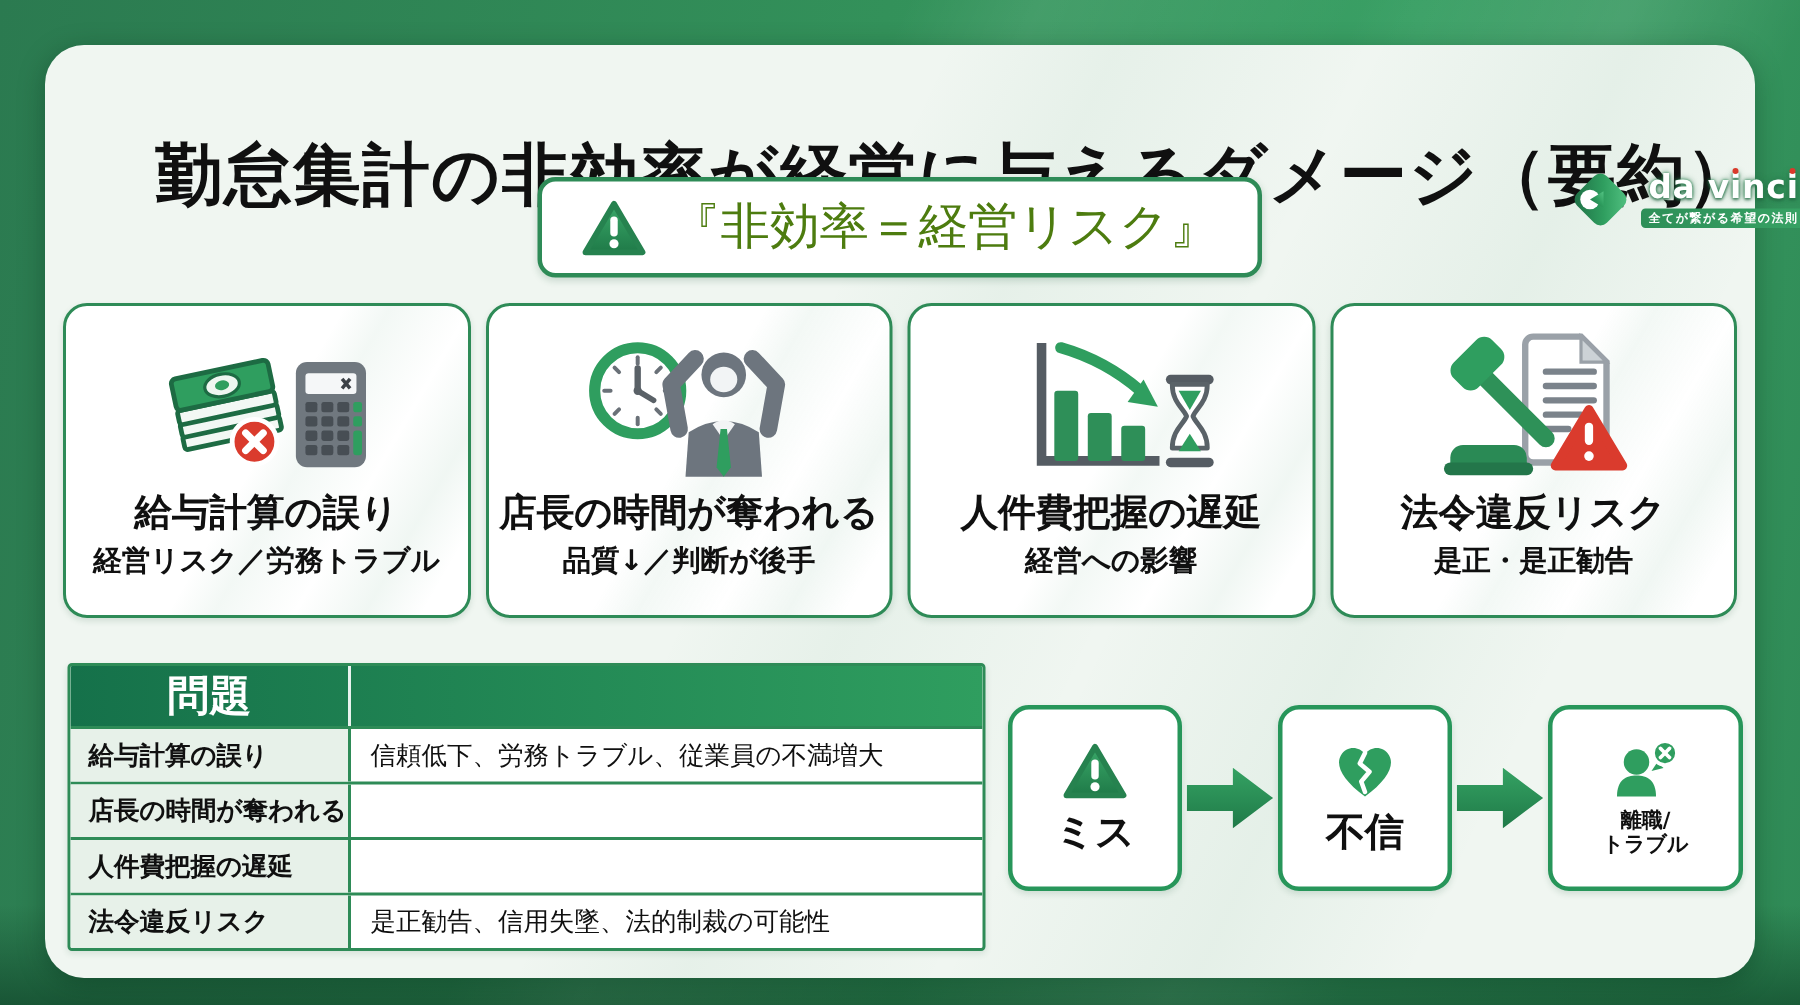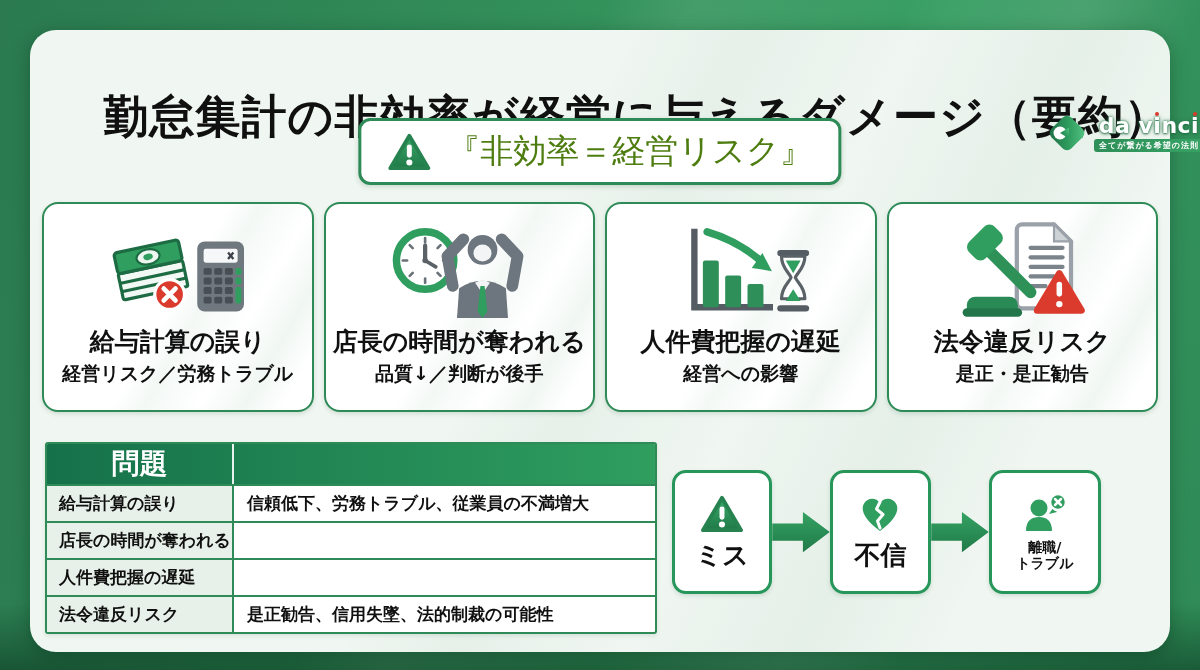--- a/index.html
+++ b/index.html
@@ -62,23 +62,23 @@
   .table{
     position:absolute;left:15px;top:412px;width:612px;box-sizing:border-box;
     border:2px solid #2e8b57;border-radius:3px;overflow:hidden;background:#fff;
     box-shadow:0 2px 4px rgba(30,90,55,.12);
   }
   .t-head{display:flex;height:40px;background:linear-gradient(90deg,#15714a,#2f9e5f);color:#fff}
   .t-h1{width:187px;display:flex;align-items:center;justify-content:center;font-size:28px;font-weight:800;border-right:2px solid rgba(255,255,255,.9);box-sizing:border-box}
   .t-h2{flex:1;display:flex;align-items:center;justify-content:center;font-size:20px;font-weight:800}
   .t-row{display:flex;height:35px;border-top:2px solid #2e8b57;font-size:17px;color:#101010}
   .t-c1{width:187px;background:#e7f1e9;font-weight:800;display:flex;align-items:center;padding-left:12px;box-sizing:border-box;border-right:2px solid #2e8b57;white-space:nowrap}
-  .t-c2{flex:1;display:flex;align-items:center;padding-left:13px;font-weight:700;white-space:nowrap}
+  .t-c2{flex:1;display:flex;align-items:center;padding-left:13px;font-weight:400;white-space:nowrap}
   
-  .flow{position:absolute;left:642px;top:440px;width:429px;display:flex;}
+  .flow{position:absolute;left:642px;top:440px;width:490px;display:flex;}
   .fbox{
     width:116px;height:124px;background:#fff;border:3px solid #27965a;border-radius:14px;
     display:flex;flex-direction:column;align-items:center;justify-content:center;gap:7px;
     box-sizing:border-box;box-shadow:0 2px 4px rgba(30,90,55,.15);
   }
   .fbox.wide{width:130px}
   .flow-label{font-size:26px;font-weight:900;color:#101010;text-align:center;line-height:1.12;white-space:pre-line}
   .flow-label.small{font-size:14px}
   .farrow{flex:1;display:flex;justify-content:center;align-items:center}
 </style>

